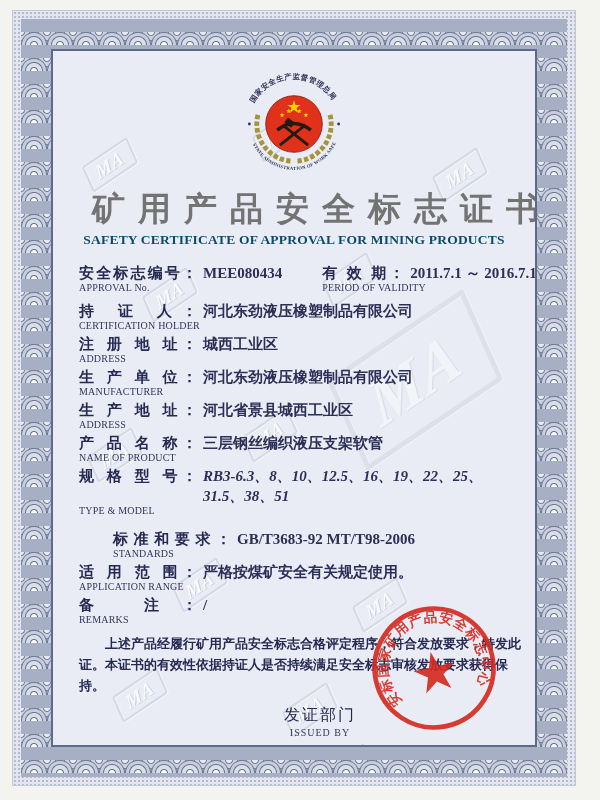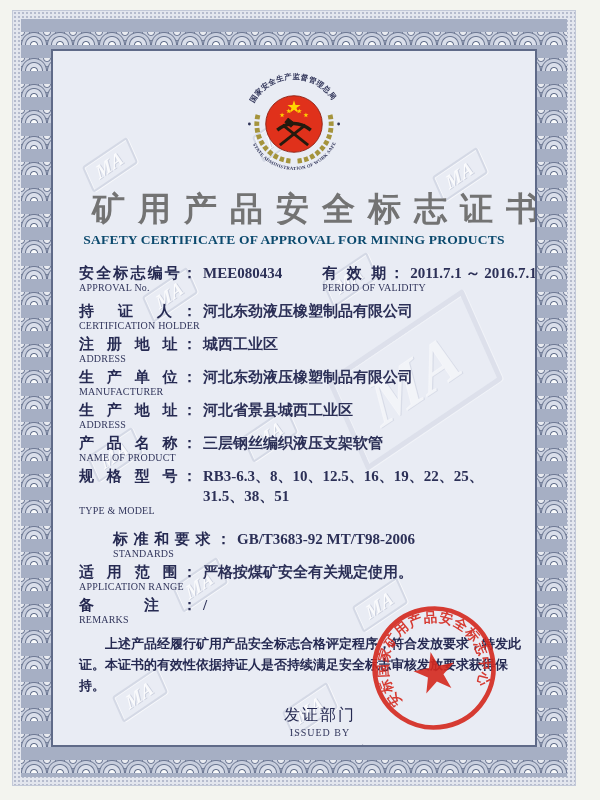--- a/index.html
+++ b/index.html
@@ -166,21 +166,21 @@
           <div class="main-line"><span class="flabel w118">生 产 地 址：</span><span class="val vwrap">河北省景县城西工业区</span></div>
           <div class="sub">ADDRESS</div>
         </div>
 
         <div class="field">
           <div class="main-line"><span class="flabel w118">产 品 名 称：</span><span class="val vwrap">三层钢丝编织液压支架软管</span></div>
           <div class="sub">NAME OF PRODUCT</div>
         </div>
 
         <div class="field">
-          <div class="main-line" style="white-space:normal;"><span class="flabel w118">规 格 型 号：</span><span class="val vwrap" style="max-width:295px;">RB3-6.3、8、10、12.5、16、19、22、25、31.5、38、51</span></div>
+          <div class="main-line" style="white-space:normal;"><span class="flabel w118">规 格 型 号：</span><span class="val vwrap" style="max-width:295px;font-style:italic;">RB3-6.3、8、10、12.5、16、19、22、25、31.5、38、51</span></div>
           <div class="sub">TYPE &amp; MODEL</div>
         </div>
 
         <div class="field gap-before">
           <div class="main-line"><span class="flabel w118">标准和要求：</span><span class="val vwrap">GB/T3683-92 MT/T98-2006</span></div>
           <div class="sub">STANDARDS</div>
         </div>
 
         <div class="field">
           <div class="main-line"><span class="flabel w118">适 用 范 围：</span><span class="val vwrap">严格按煤矿安全有关规定使用。</span></div>

